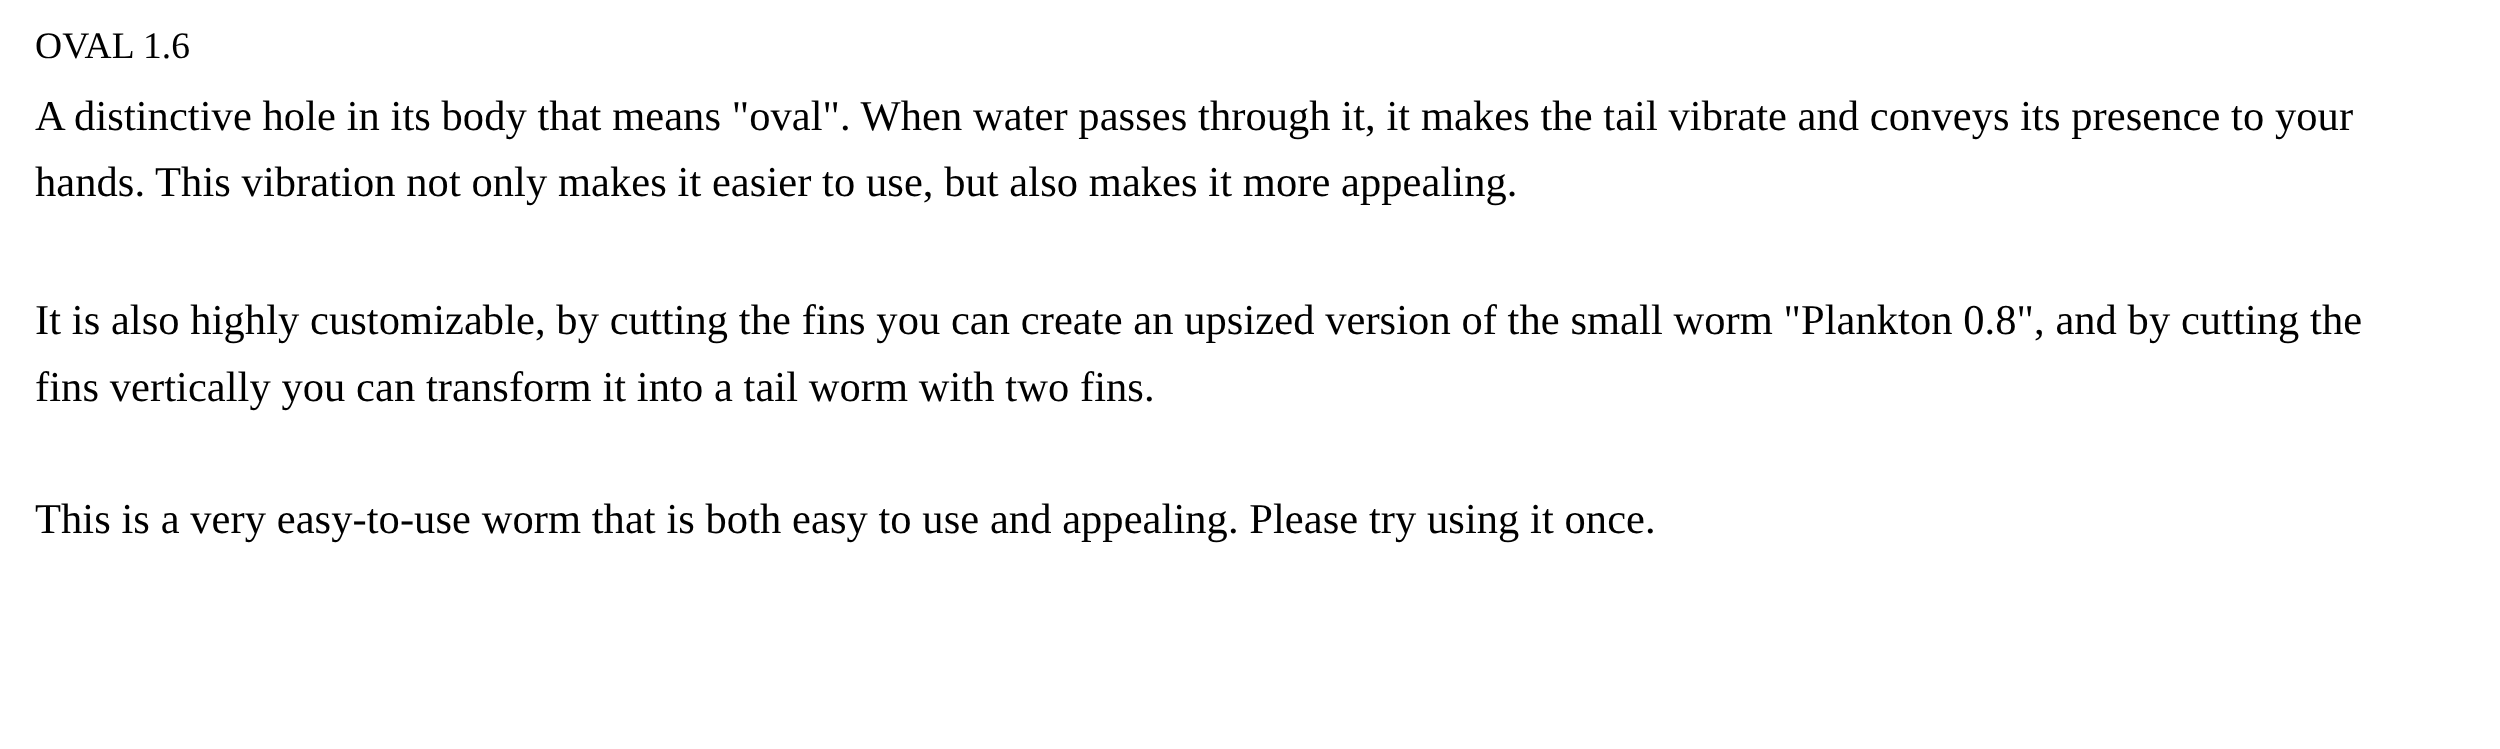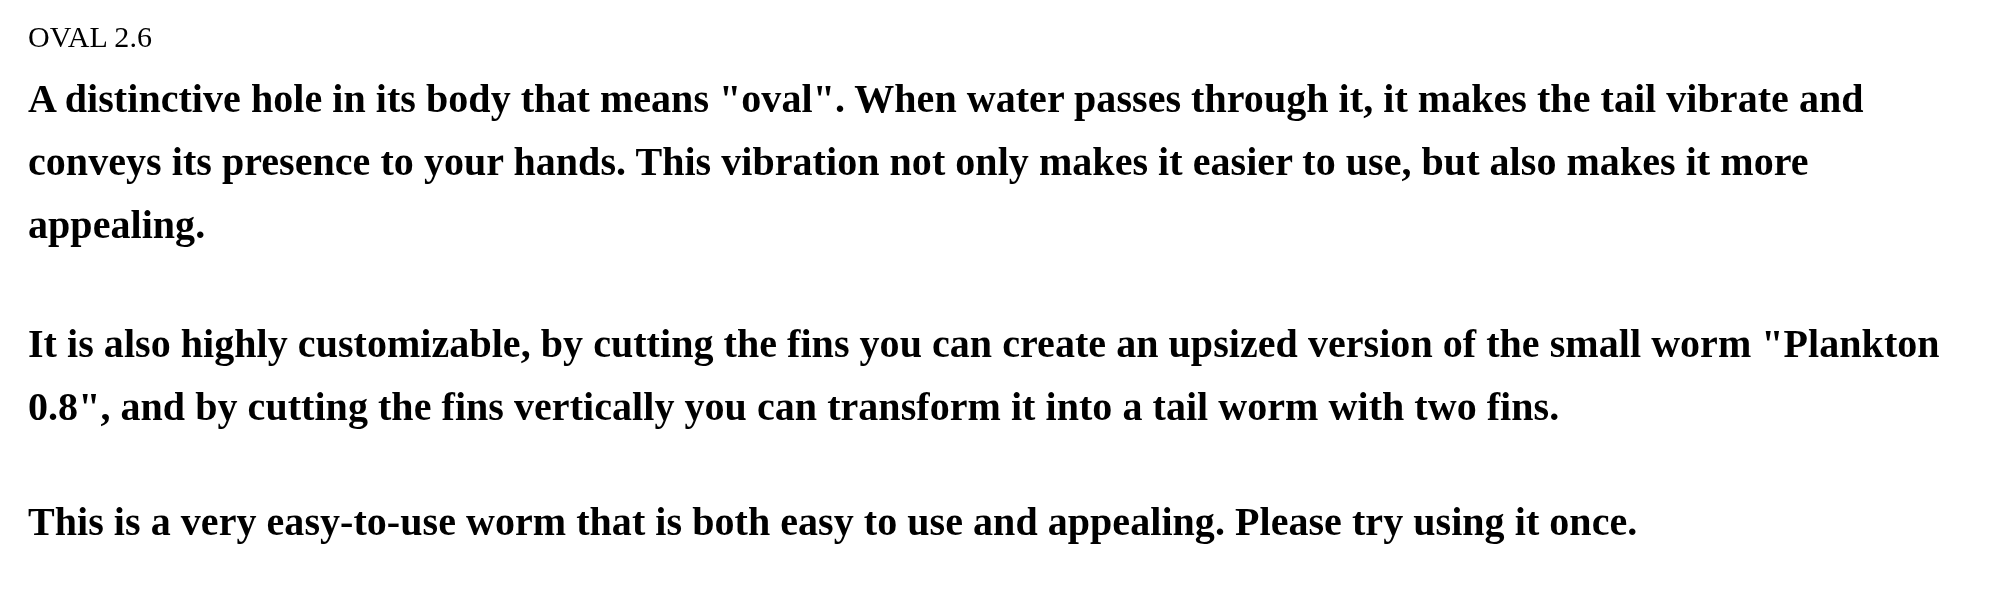--- a/index.html
+++ b/index.html
@@ -22,40 +22,39 @@
     background: #ffffff;
   }
   .doc-title {
     font-size: 30px;
     line-height: 1.55;
     margin: 0 0 6px 0;
     font-weight: normal;
     letter-spacing: 0.1px;
   }
   .para {
-    font-size: 40px;
+    font-size: 34px;
     line-height: 1.58;
     margin: 0;
     text-align: left;
     letter-spacing: 0.05px;
-    font-weight: bold;
   }
   .spacer {
     height: 56px;
   }
   .spacer.small {
     height: 52px;
   }
 </style>
 </head>
 <body>
 
 <div class="page">
 
-  <p class="doc-title">OVAL 2.6</p>
+  <p class="doc-title">OVAL 1.6</p>
 
   <p class="para">A distinctive hole in its body that means "oval". When water passes through it, it makes the tail vibrate and conveys its presence to your hands. This vibration not only makes it easier to use, but also makes it more appealing.</p>
 
   <div class="spacer"></div>
 
   <p class="para">It is also highly customizable, by cutting the fins you can create an upsized version of the small worm "Plankton 0.8", and by cutting the fins vertically you can transform it into a tail worm with two fins.</p>
 
   <div class="spacer small"></div>
 
   <p class="para">This is a very easy-to-use worm that is both easy to use and appealing. Please try using it once.</p>

